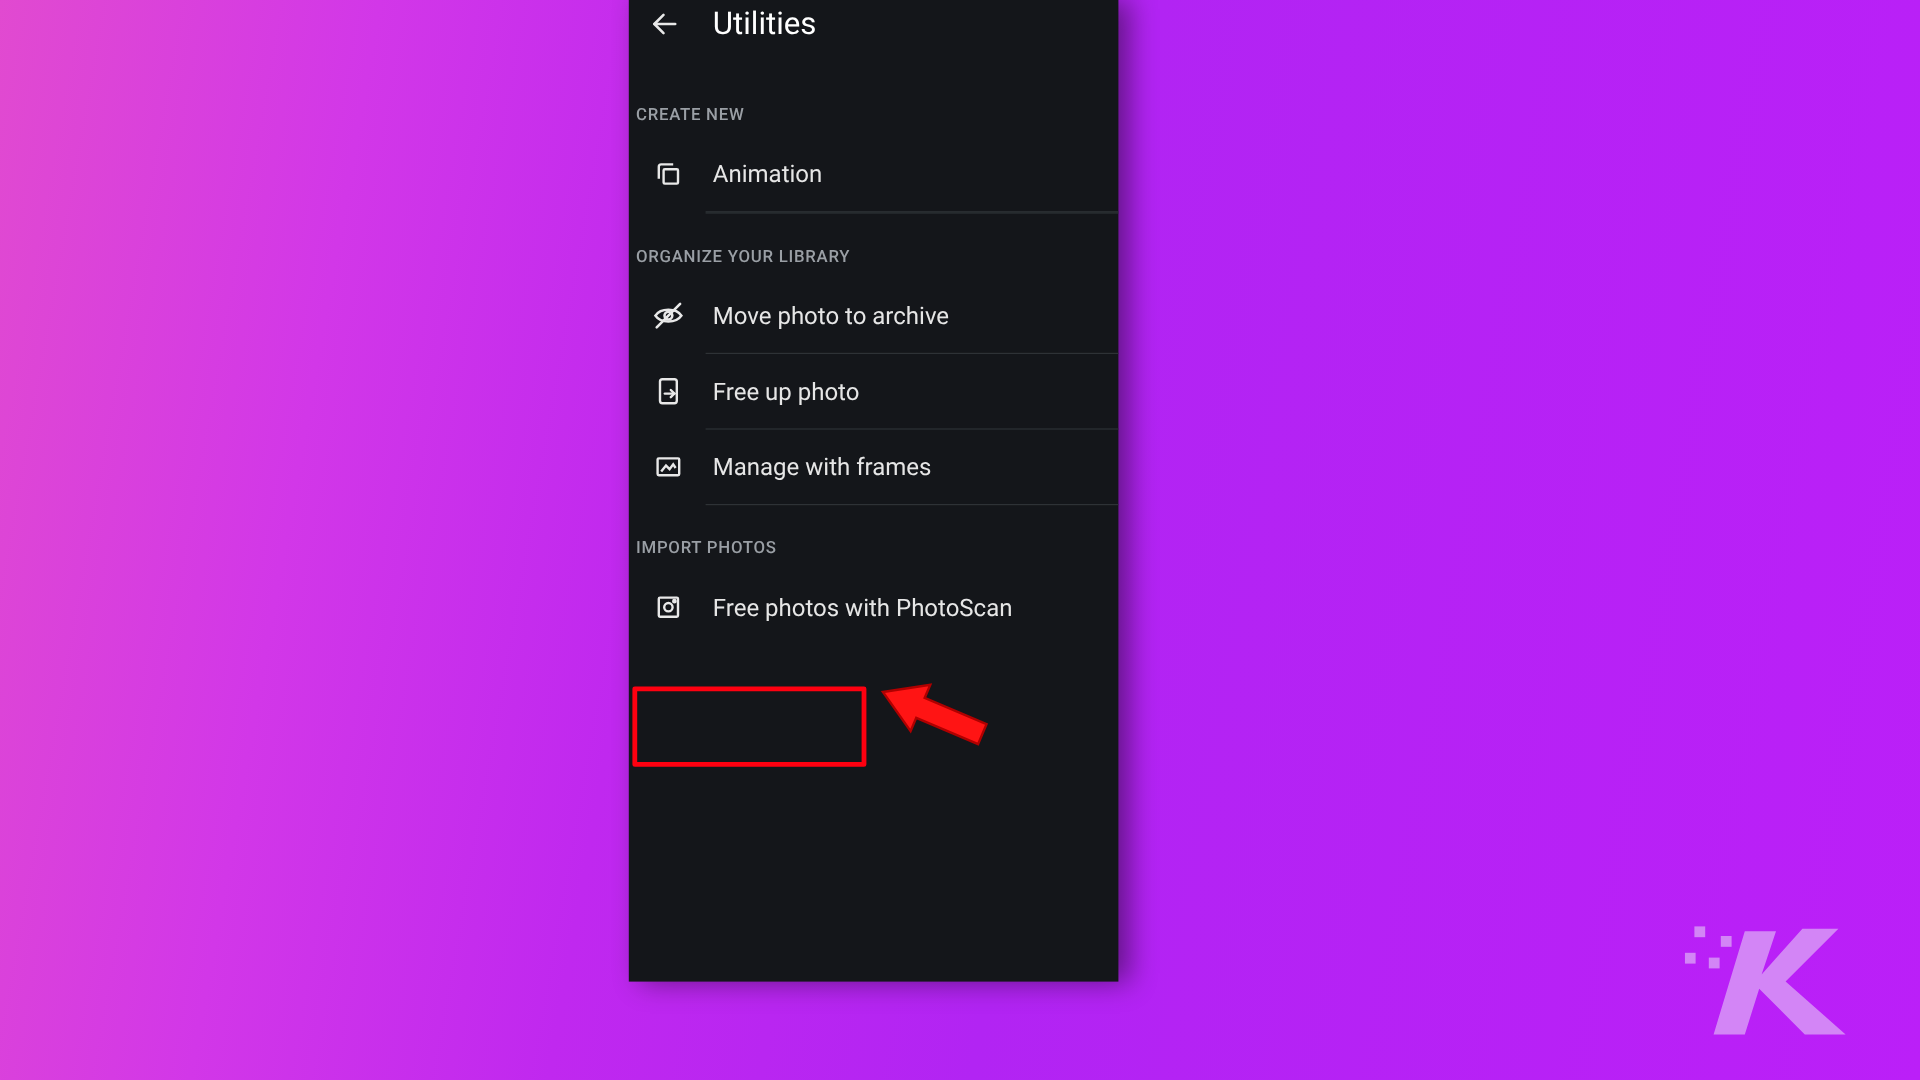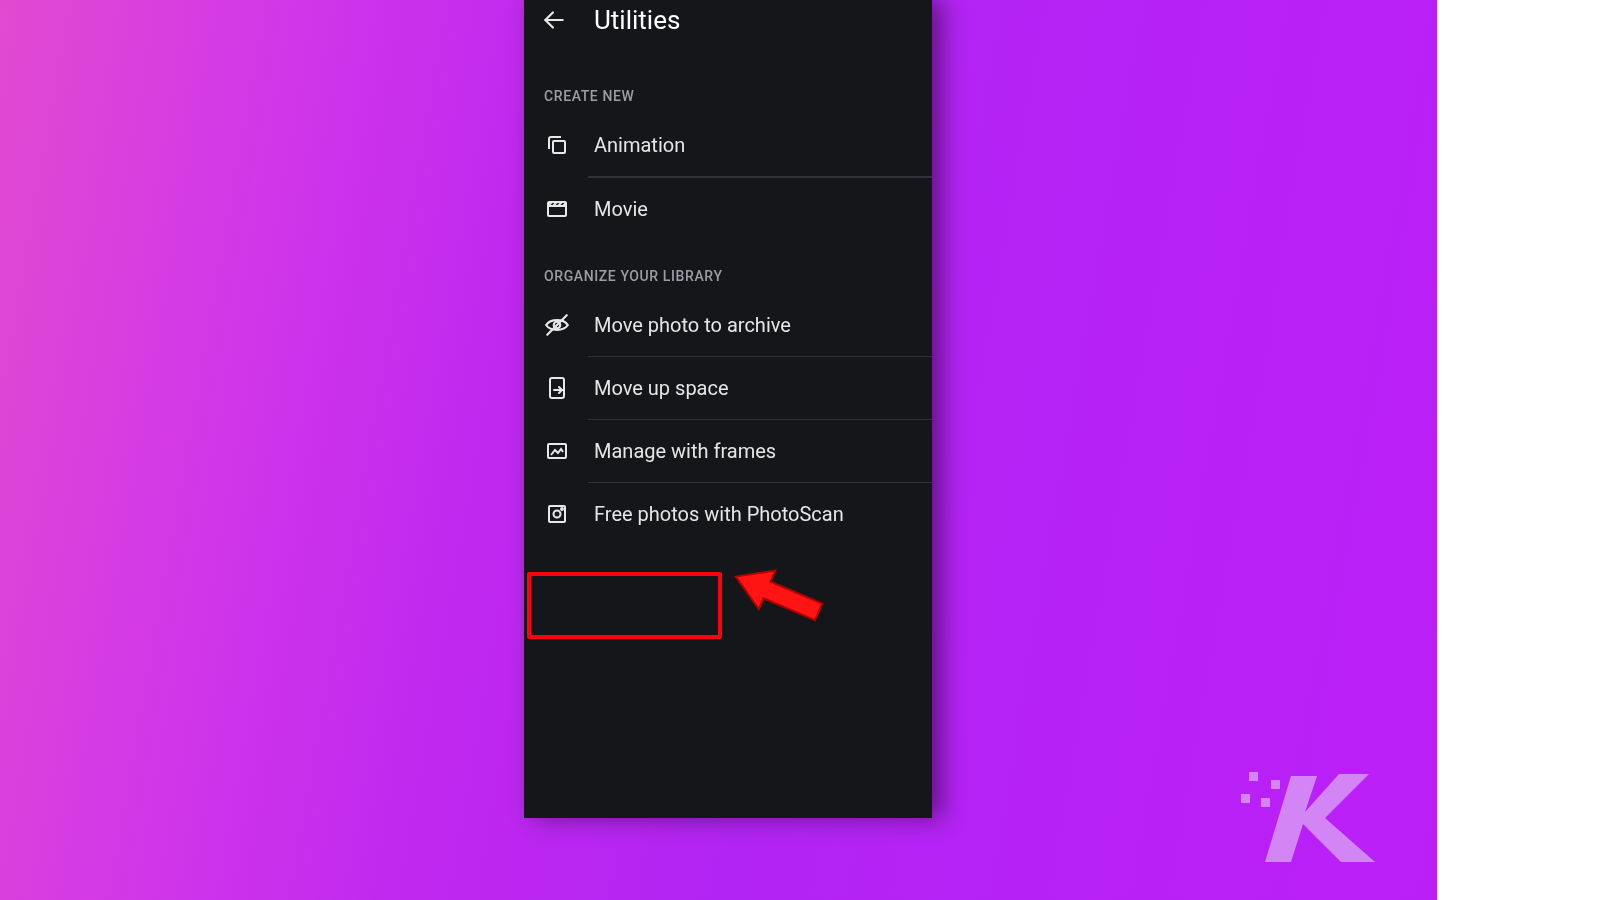--- a/index.html
+++ b/index.html
@@ -1,18 +1,18 @@
 <!DOCTYPE html>
 <html><head>
 <meta charset="utf-8">
 <style>
   * { margin: 0; padding: 0; box-sizing: border-box; }
   html, body { width: 1600px; height: 900px; overflow: hidden; font-family: Roboto, Arial, sans-serif; }
   .stage {
-    width: 1437px; height: 900px;
+    width: 1600px; height: 900px;
     background: linear-gradient(100deg, #e14ad0 0%, #d237e8 18%, #c028ef 35%, #b224f3 55%, #bb1ff8 100%);
     position: relative;
   }
   .phone {
     position: absolute;
     left: 524px; top: 0;
     width: 408px; height: 818px;
     background: #14161a;
     box-shadow: 10px 0 22px rgba(0,0,0,0.45);
     color: #e8e8e8;
@@ -20,21 +20,21 @@
   .appbar {
     display: flex; align-items: center;
     padding: 4px 14px 8px 14px;
     gap: 24px;
   }
   .back-btn { width: 32px; height: 32px; display:flex; align-items:center; justify-content:center; }
   .title { font-size: 26px; font-weight: 400; color: #fff; }
   .section-header {
     font-size: 14px; letter-spacing: 0.6px;
     color: #9a9fa5; font-weight: 500;
-    padding: 28px 20px 10px 20px;
+    padding: 28px 20px 10px 6px;
   }
   .section-header.first { padding-top: 44px; }
   .row {
     display: flex; align-items: center;
     padding: 18px 20px;
     gap: 24px;
     position: relative;
   }
   .row .icon { width: 26px; height: 26px; display:flex; align-items:center; justify-content:center; }
   .row .label { font-size: 20px; color: #e6e6e6; }
@@ -87,30 +87,20 @@
           <rect x="8" y="8" width="12" height="12" rx="1"></rect>
           <path d="M4 16 V6 a2 2 0 0 1 2-2 h10"></path>
         </svg>
       </span>
       <span class="label">Animation</span>
     </div>
     <div class="divider"></div>
 
     <div class="divider"></div>
 
-    <div class="row">
-      <span class="icon">
-        <svg width="24" height="24" viewBox="0 0 24 24" fill="none" stroke="#e8e8e8" stroke-width="2">
-          <rect x="3" y="5" width="18" height="14" rx="1"></rect>
-          <path d="M3 9 L7 5 M8 9 L12 5 M13 9 L17 5 M18 9 L21 6"></path>
-          <line x1="3" y1="9" x2="21" y2="9"></line>
-        </svg>
-      </span>
-      <span class="label">Movie</span>
-    </div>
 
     <div class="section-header">ORGANIZE YOUR LIBRARY</div>
 
     <div class="row">
       <span class="icon">
         <svg width="26" height="26" viewBox="0 0 24 24" fill="none" stroke="#e8e8e8" stroke-width="2" stroke-linecap="round">
           <path d="M2 12 C6 6 18 6 22 12 C18 18 6 18 2 12 Z"></path>
           <circle cx="12" cy="12" r="3"></circle>
           <line x1="3" y1="21" x2="21" y2="3"></line>
         </svg>
@@ -120,36 +110,37 @@
     <div class="divider"></div>
 
     <div class="row">
       <span class="icon">
         <svg width="24" height="24" viewBox="0 0 24 24" fill="none" stroke="#e8e8e8" stroke-width="2" stroke-linecap="round">
           <rect x="5" y="2" width="14" height="20" rx="2"></rect>
           <path d="M14 17 L17 14 L14 11"></path>
           <path d="M9 14 H17"></path>
         </svg>
       </span>
-      <span class="label">Move up space</span>
+      <span class="label">Free up photo</span>
     </div>
     <div class="divider"></div>
 
     <div class="row">
       <span class="icon">
         <svg width="24" height="24" viewBox="0 0 24 24" fill="none" stroke="#e8e8e8" stroke-width="2">
           <rect x="3" y="5" width="18" height="14" rx="1"></rect>
           <path d="M6 16 L10 11 L13 14 L16 10 L18 13"></path>
         </svg>
       </span>
       <span class="label">Manage with frames</span>
     </div>
     <div class="divider"></div>
 
 
+    <div class="section-header">IMPORT PHOTOS</div>
 
     <div class="row">
       <span class="icon">
         <svg width="24" height="24" viewBox="0 0 24 24" fill="none" stroke="#e8e8e8" stroke-width="2">
           <rect x="4" y="4" width="16" height="16" rx="1"></rect>
           <circle cx="12" cy="12" r="3.5"></circle>
           <circle cx="17" cy="7" r="1" fill="#e8e8e8"></circle>
         </svg>
       </span>
       <span class="label">Free photos with PhotoScan</span>

